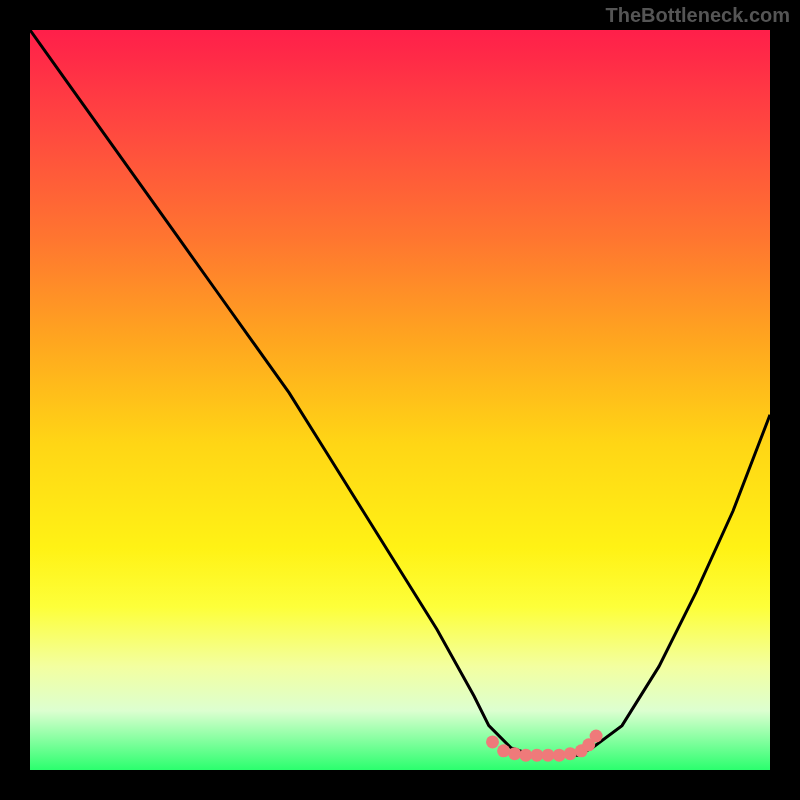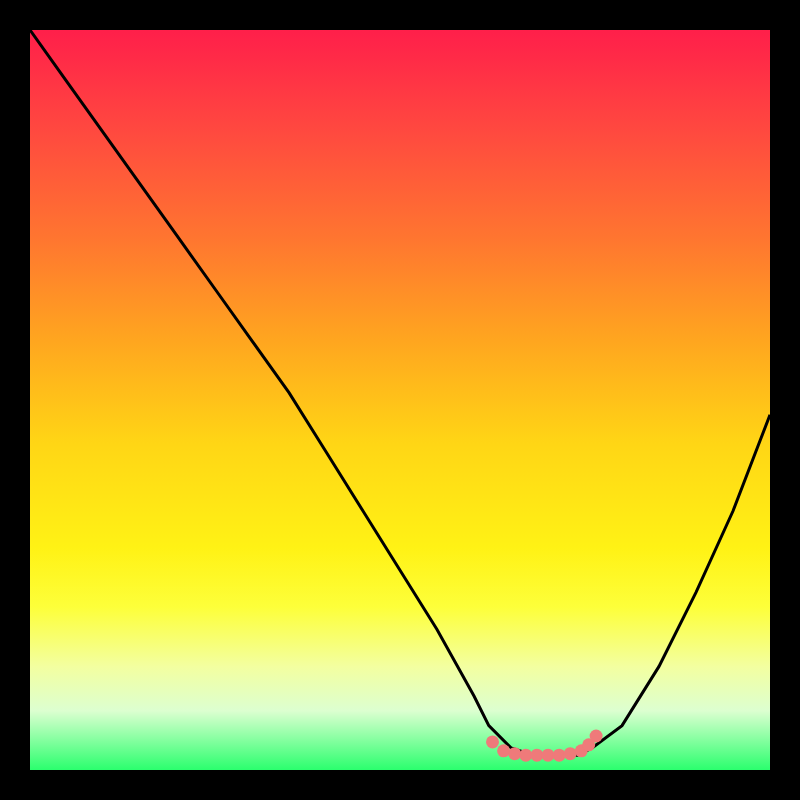--- a/index.html
+++ b/index.html
@@ -53,20 +53,21 @@
     height: 740px;
     z-index: 10;
   }
   .dots-svg { z-index: 11; }
 </style>
 </head>
 <body>
 
 <div class="frame">
 
+  <div class="watermark">TheBottleneck.com</div>
 
   <div class="plot-area">
     <svg class="curve-svg" viewBox="0 0 740 740" preserveAspectRatio="none">
       <path id="curve-path" d="M0.0 0.0 L37.0 51.8 L74.0 103.6 L111.0 155.4 L148.0 207.2 L185.0 259.0 L222.0 310.8 L259.0 362.6 L296.0 421.8 L333.0 481.0 L370.0 540.2 L407.0 599.4 L444.0 666.0 L458.8 695.6 L481.0 717.8 L503.2 725.2 L518.0 725.2 L532.8 725.2 L547.6 725.2 L562.4 717.8 L592.0 695.6 L629.0 636.4 L666.0 562.4 L703.0 481.0 L740.0 384.8" fill="none" stroke="#000" stroke-width="3"></path>
     </svg>
     <svg class="dots-svg" viewBox="0 0 740 740" preserveAspectRatio="none">
       <g id="dot-group">
           <circle cx="462.5" cy="711.9" r="6.5" fill="#ef7a7a"></circle>
           <circle cx="473.6" cy="720.8" r="6.5" fill="#ef7a7a"></circle>
           <circle cx="484.7" cy="723.7" r="6.5" fill="#ef7a7a"></circle>

